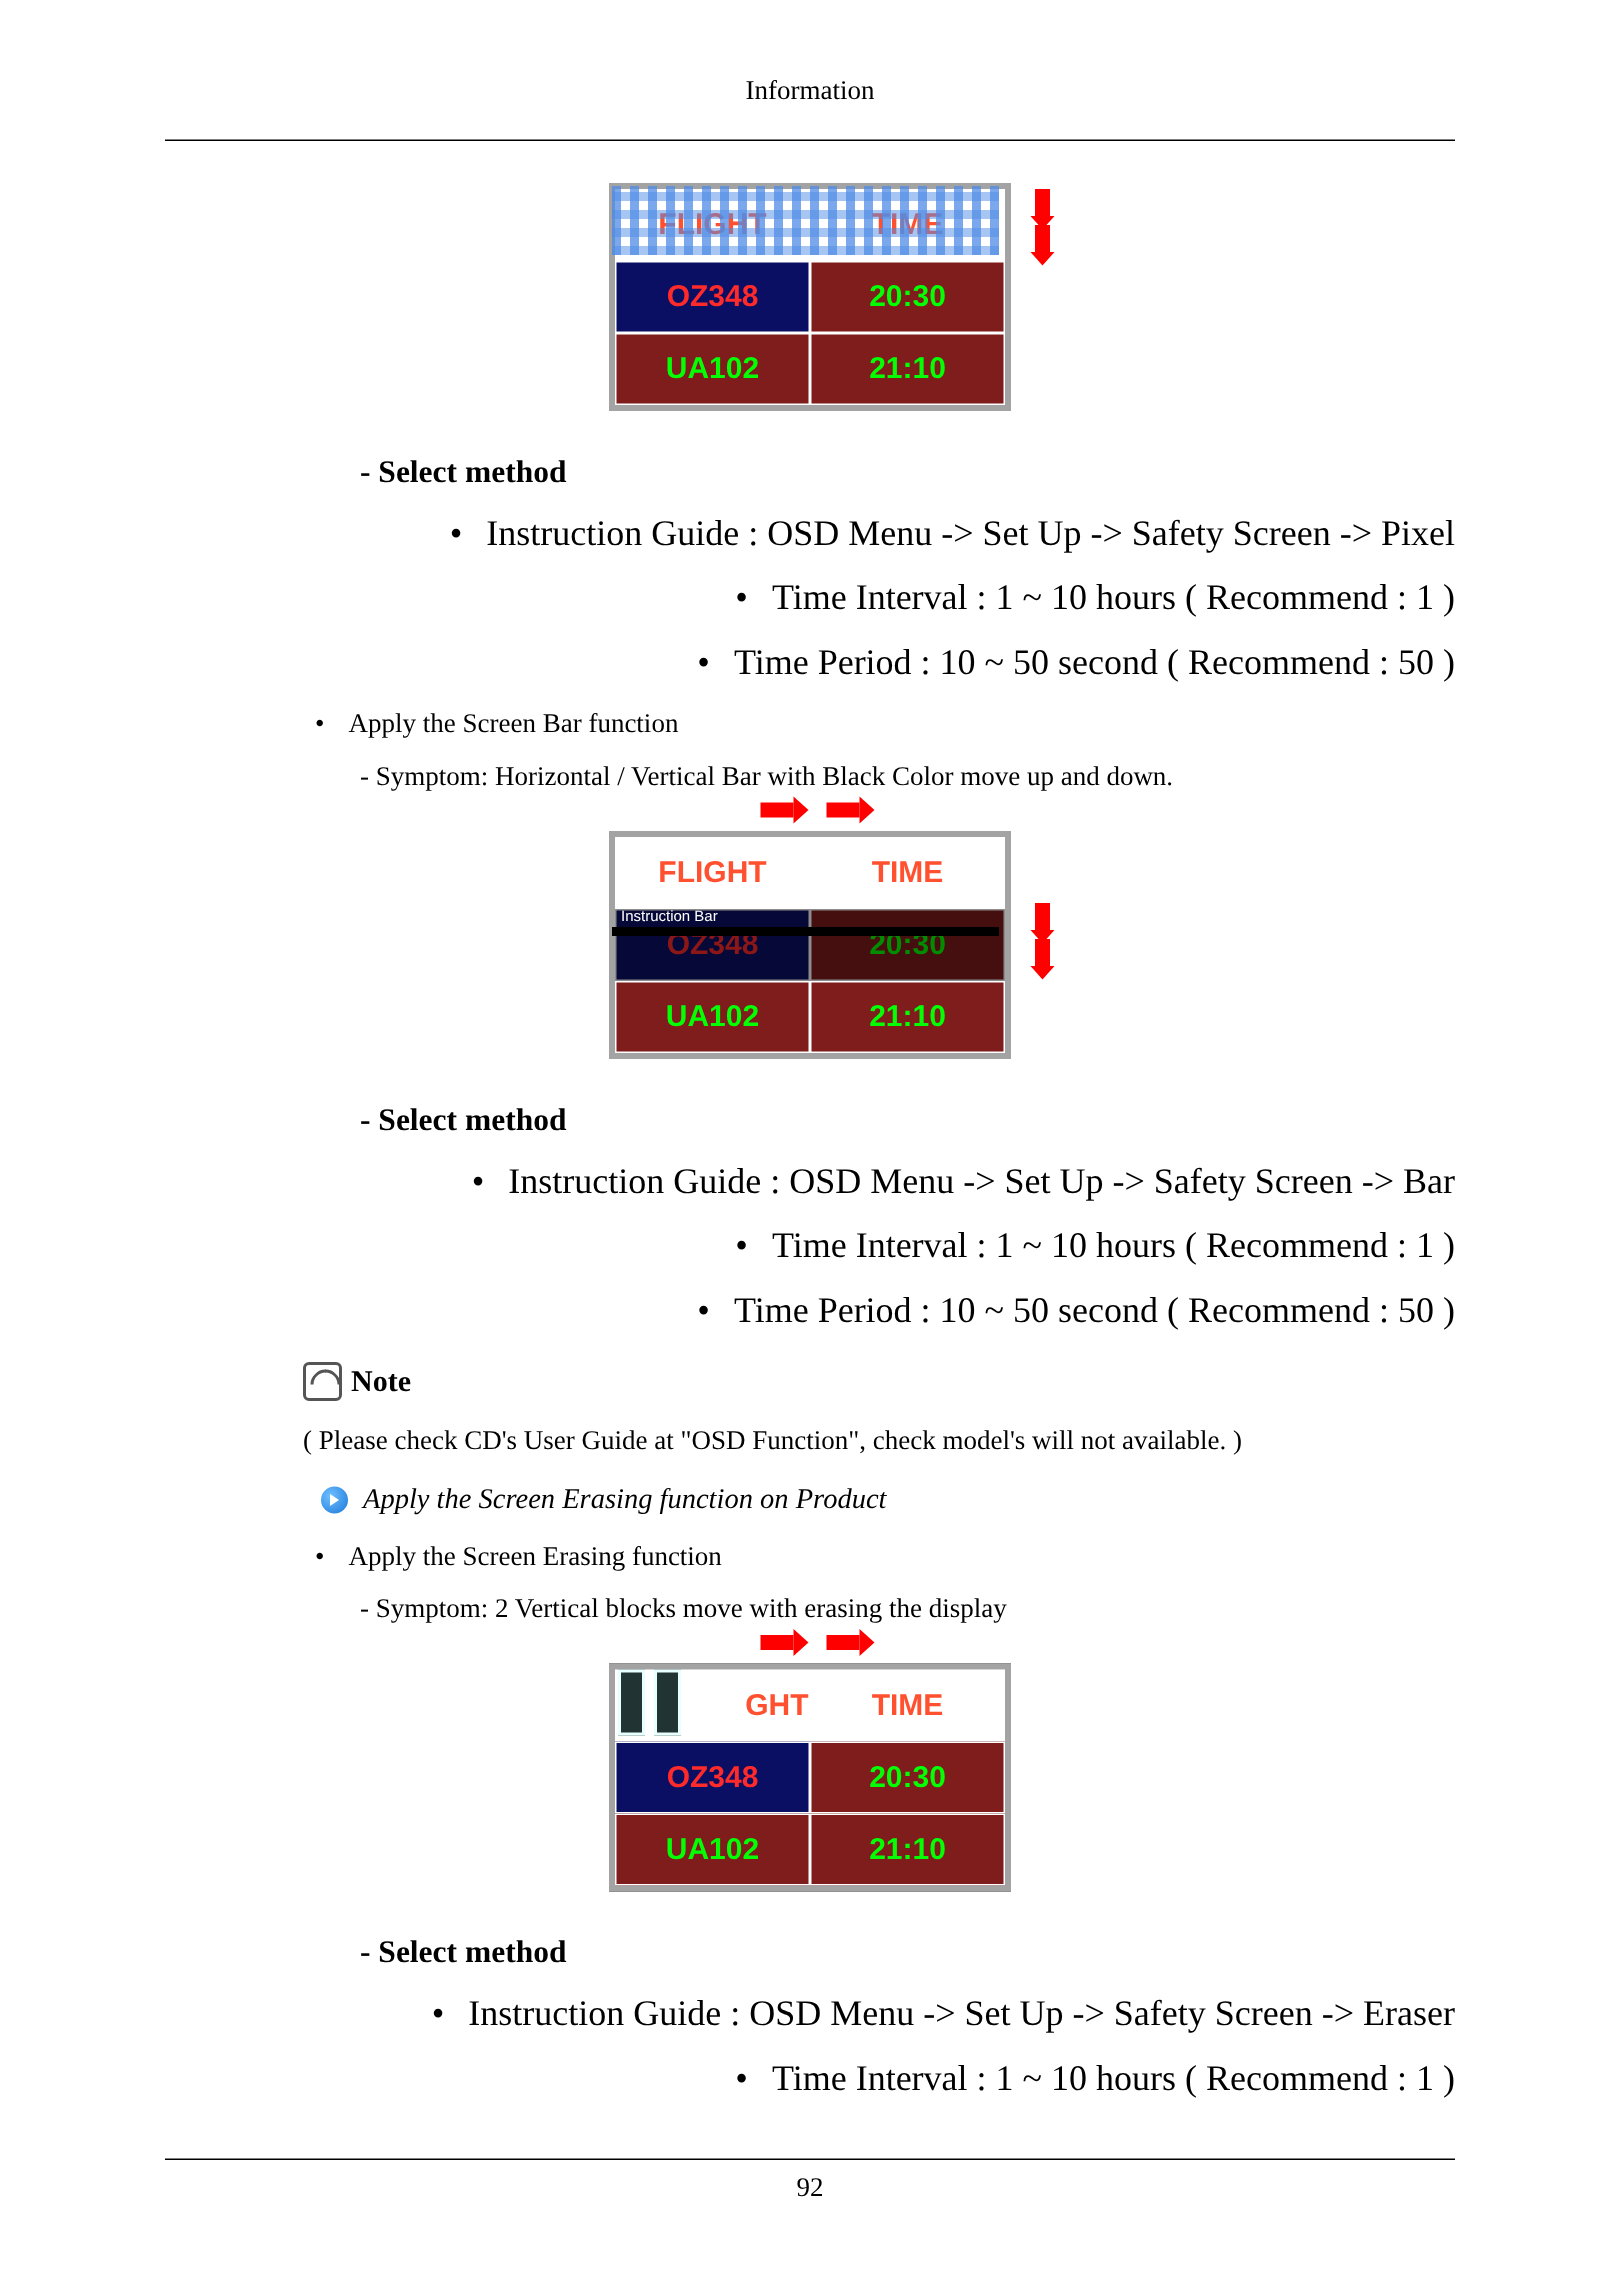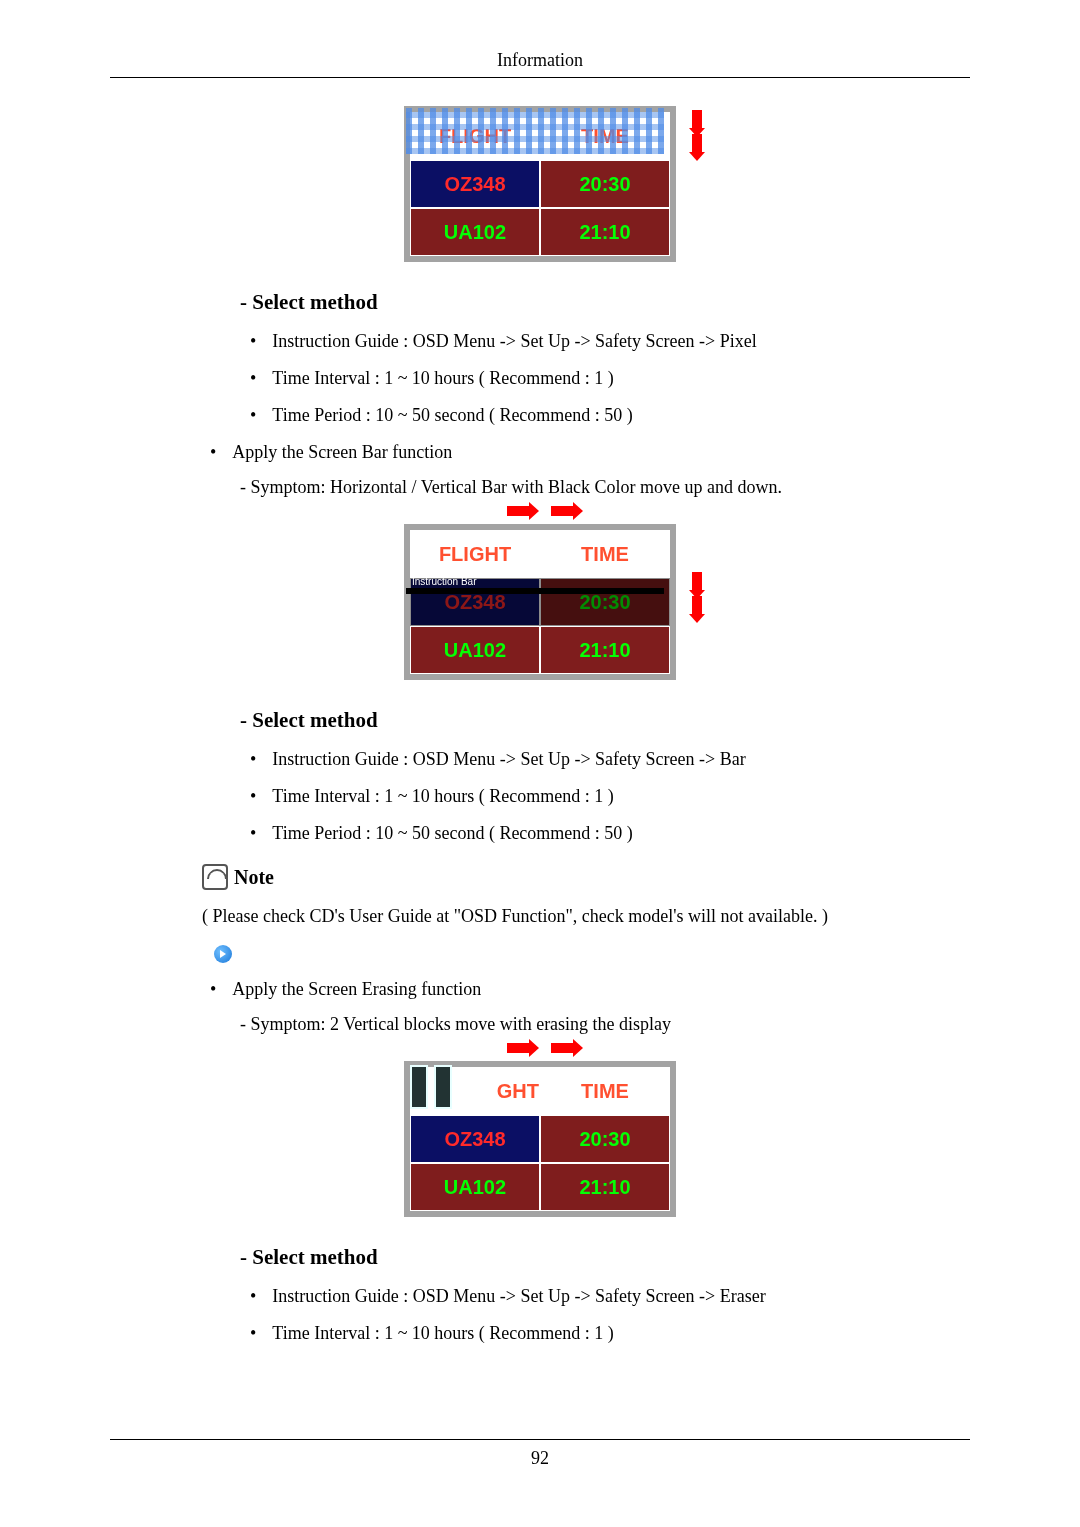--- a/index.html
+++ b/index.html
@@ -8,31 +8,31 @@
     background: #fff;
     color: #000;
     width: 1080px;
     height: 1527px;
     position: relative;
     padding: 50px 110px 40px 110px;
   }
   .page-header {
     text-align: center;
     font-size: 18px;
-    padding-bottom: 6px;
+    padding-bottom: 22px;
     border-bottom: 1px solid #000;
     margin-bottom: 28px;
   }
   .fig-wrap { text-align: center; margin: 10px 0 28px 0; }
   .fig-wrap2 { text-align: center; margin: 4px 0 28px 0; }
   .fig-inline { display: inline-block; position: relative; }
 
   .flight-table {
     background: #000;
-    border: 6px solid #a3a3a3;
+    border: 4px solid #a3a3a3;
     display: inline-block;
   }
   .ft-row { display: flex; }
   .ft-cell {
     width: 130px; height: 48px;
     display: flex; align-items: center; justify-content: center;
     font-family: Arial, sans-serif;
     font-weight: 900;
     font-size: 20px;
     border: 1px solid #fff;
@@ -104,21 +104,21 @@
     font-family: "Times New Roman", Times, serif;
     font-weight: bold; font-size: 21px;
     margin: 6px 0 14px 130px;
   }
   ul.level1 { list-style: none; margin-left: 100px; }
   ul.level1 > li::before { content: "•"; margin-right: 16px; }
   ul.level1 > li { font-size: 18px; margin: 14px 0; }
 
   ul.level2 { list-style: none; margin-left: 140px; }
   ul.level2 > li::before { content: "•"; margin-right: 16px; }
-  ul.level2 > li { font-size: 18px; margin: 16px 0; }
+  ul.level2 > li { font-size: 24px; margin: 16px 0; text-align: right; }
 
   .indent-text { margin-left: 130px; font-size: 18px; margin-top: 12px; margin-bottom: 4px; }
 
   .note-row { display: flex; align-items: center; gap: 6px; margin: 20px 0 16px 92px; }
   .note-icon {
     width: 26px; height: 26px; border: 2px solid #555; border-radius: 4px; position: relative;
   }
   .note-icon::before {
     content: ""; position: absolute; left: 3px; top: 3px; width: 16px; height: 16px;
     border: 2px solid #555; border-right-color: transparent; border-bottom-color: transparent; border-radius: 50%;
@@ -233,20 +233,21 @@
 </ul>
 
 <div class="note-row">
   <span class="note-icon"></span>
   <span class="note-text">Note</span>
 </div>
 <div class="para">( Please check CD's User Guide at "OSD Function", check model's will not available. )</div>
 
 <div class="arrow-bullet-row">
   <span class="arrow-bullet"></span>
+  <span class="italic-title">Apply the Screen Erasing function on Product</span>
 </div>
 
 <ul class="level1">
   <li><span>Apply the Screen Erasing function</span></li>
 </ul>
 <div class="indent-text">- Symptom: 2 Vertical blocks move with erasing the display</div>
 
 <div class="top-arrows">
   <span class="arrow-right-pair">
       <span class="arrow-r"></span>

